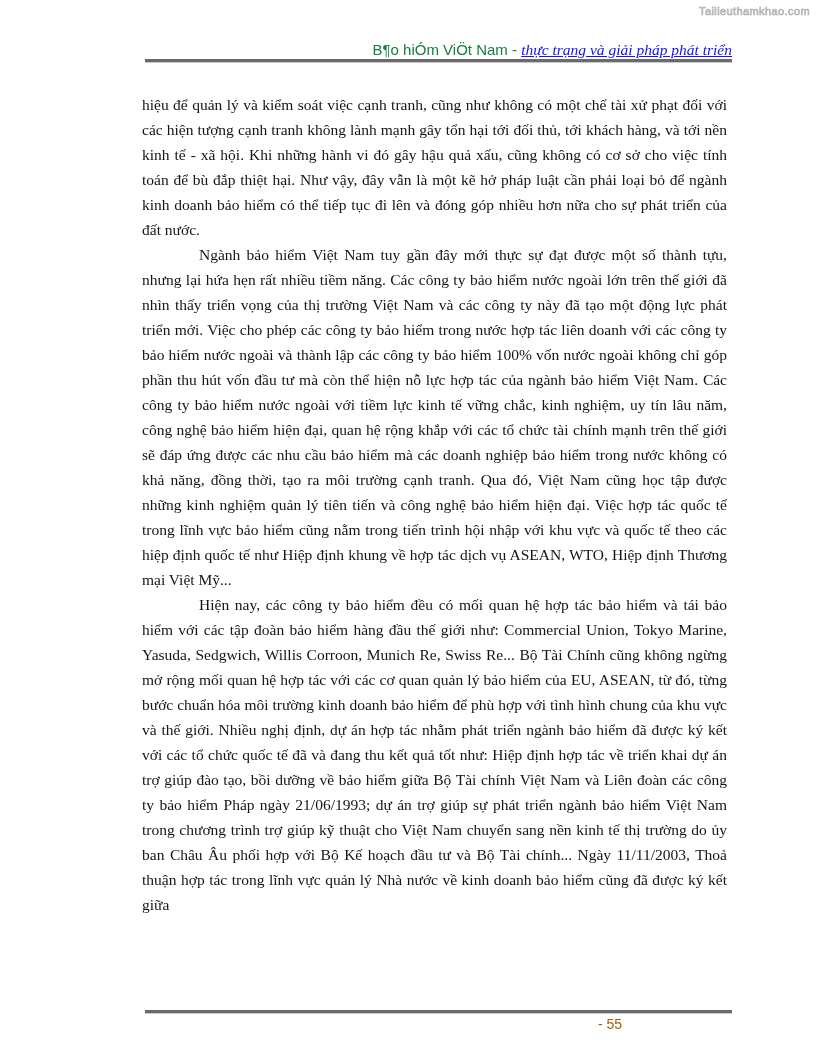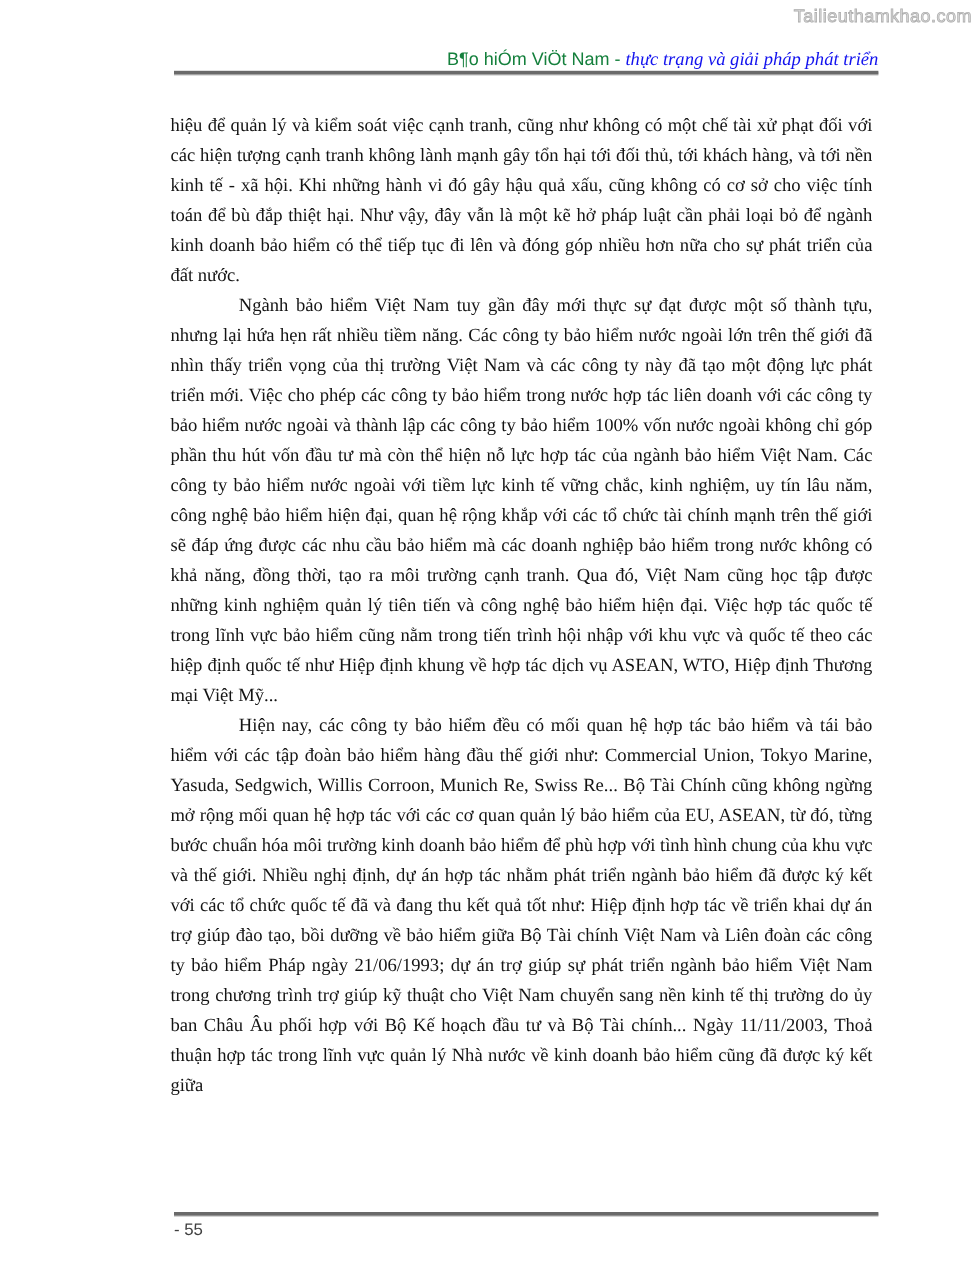--- a/index.html
+++ b/index.html
@@ -14,21 +14,21 @@
     background: #ffffff;
     overflow: hidden;
     font-family: "Liberation Serif", "DejaVu Serif", serif;
     color: #141414;
   }
   .watermark {
     position: absolute;
     top: 5px;
     right: 6px;
     font-family: "Liberation Sans", "DejaVu Sans", sans-serif;
-    font-size: 15px;
+    font-size: 11px;
     letter-spacing: 0.4px;
     color: #e0e0e0;
     text-align: right;
     -webkit-text-stroke: 0.7px #aeaeae;
   }
   .header {
     position: absolute;
     top: 41px;
     left: 145px;
     width: 587px;
@@ -37,20 +37,21 @@
     font-size: 15.5px;
     line-height: 18px;
   }
   .header .h-main {
     font-family: "Liberation Sans", "DejaVu Sans", sans-serif;
     font-size: 15px;
   }
   .header .h-sub {
     font-family: "Liberation Serif", "DejaVu Serif", serif;
     font-style: italic;
+    text-decoration: underline;
   }
   .rule {
     position: absolute;
     left: 145px;
     width: 587px;
     height: 3px;
     background: #6a6a6a;
     box-shadow: 0 1px 0 #c9c9c9;
   }
   .rule.header-rule { top: 59px; }
@@ -69,23 +70,24 @@
   .para-2 { margin-bottom: 13px; }
   .section-heading {
     font-style: italic;
     margin: 7px 0 15px 57px;
   }
   .footer {
     position: absolute;
     top: 1016px;
     left: 145px;
     width: 477px;
+    text-align: right;
     font-family: "Liberation Sans", "DejaVu Sans", sans-serif;
     font-size: 14px;
-    color: #404040;
+    color: #a16207;
   }
 </style>
 </head>
 <body>
 
 <div class="page">
 
   <div class="watermark">Tailieuthamkhao.com</div>
 
   <div class="header">

